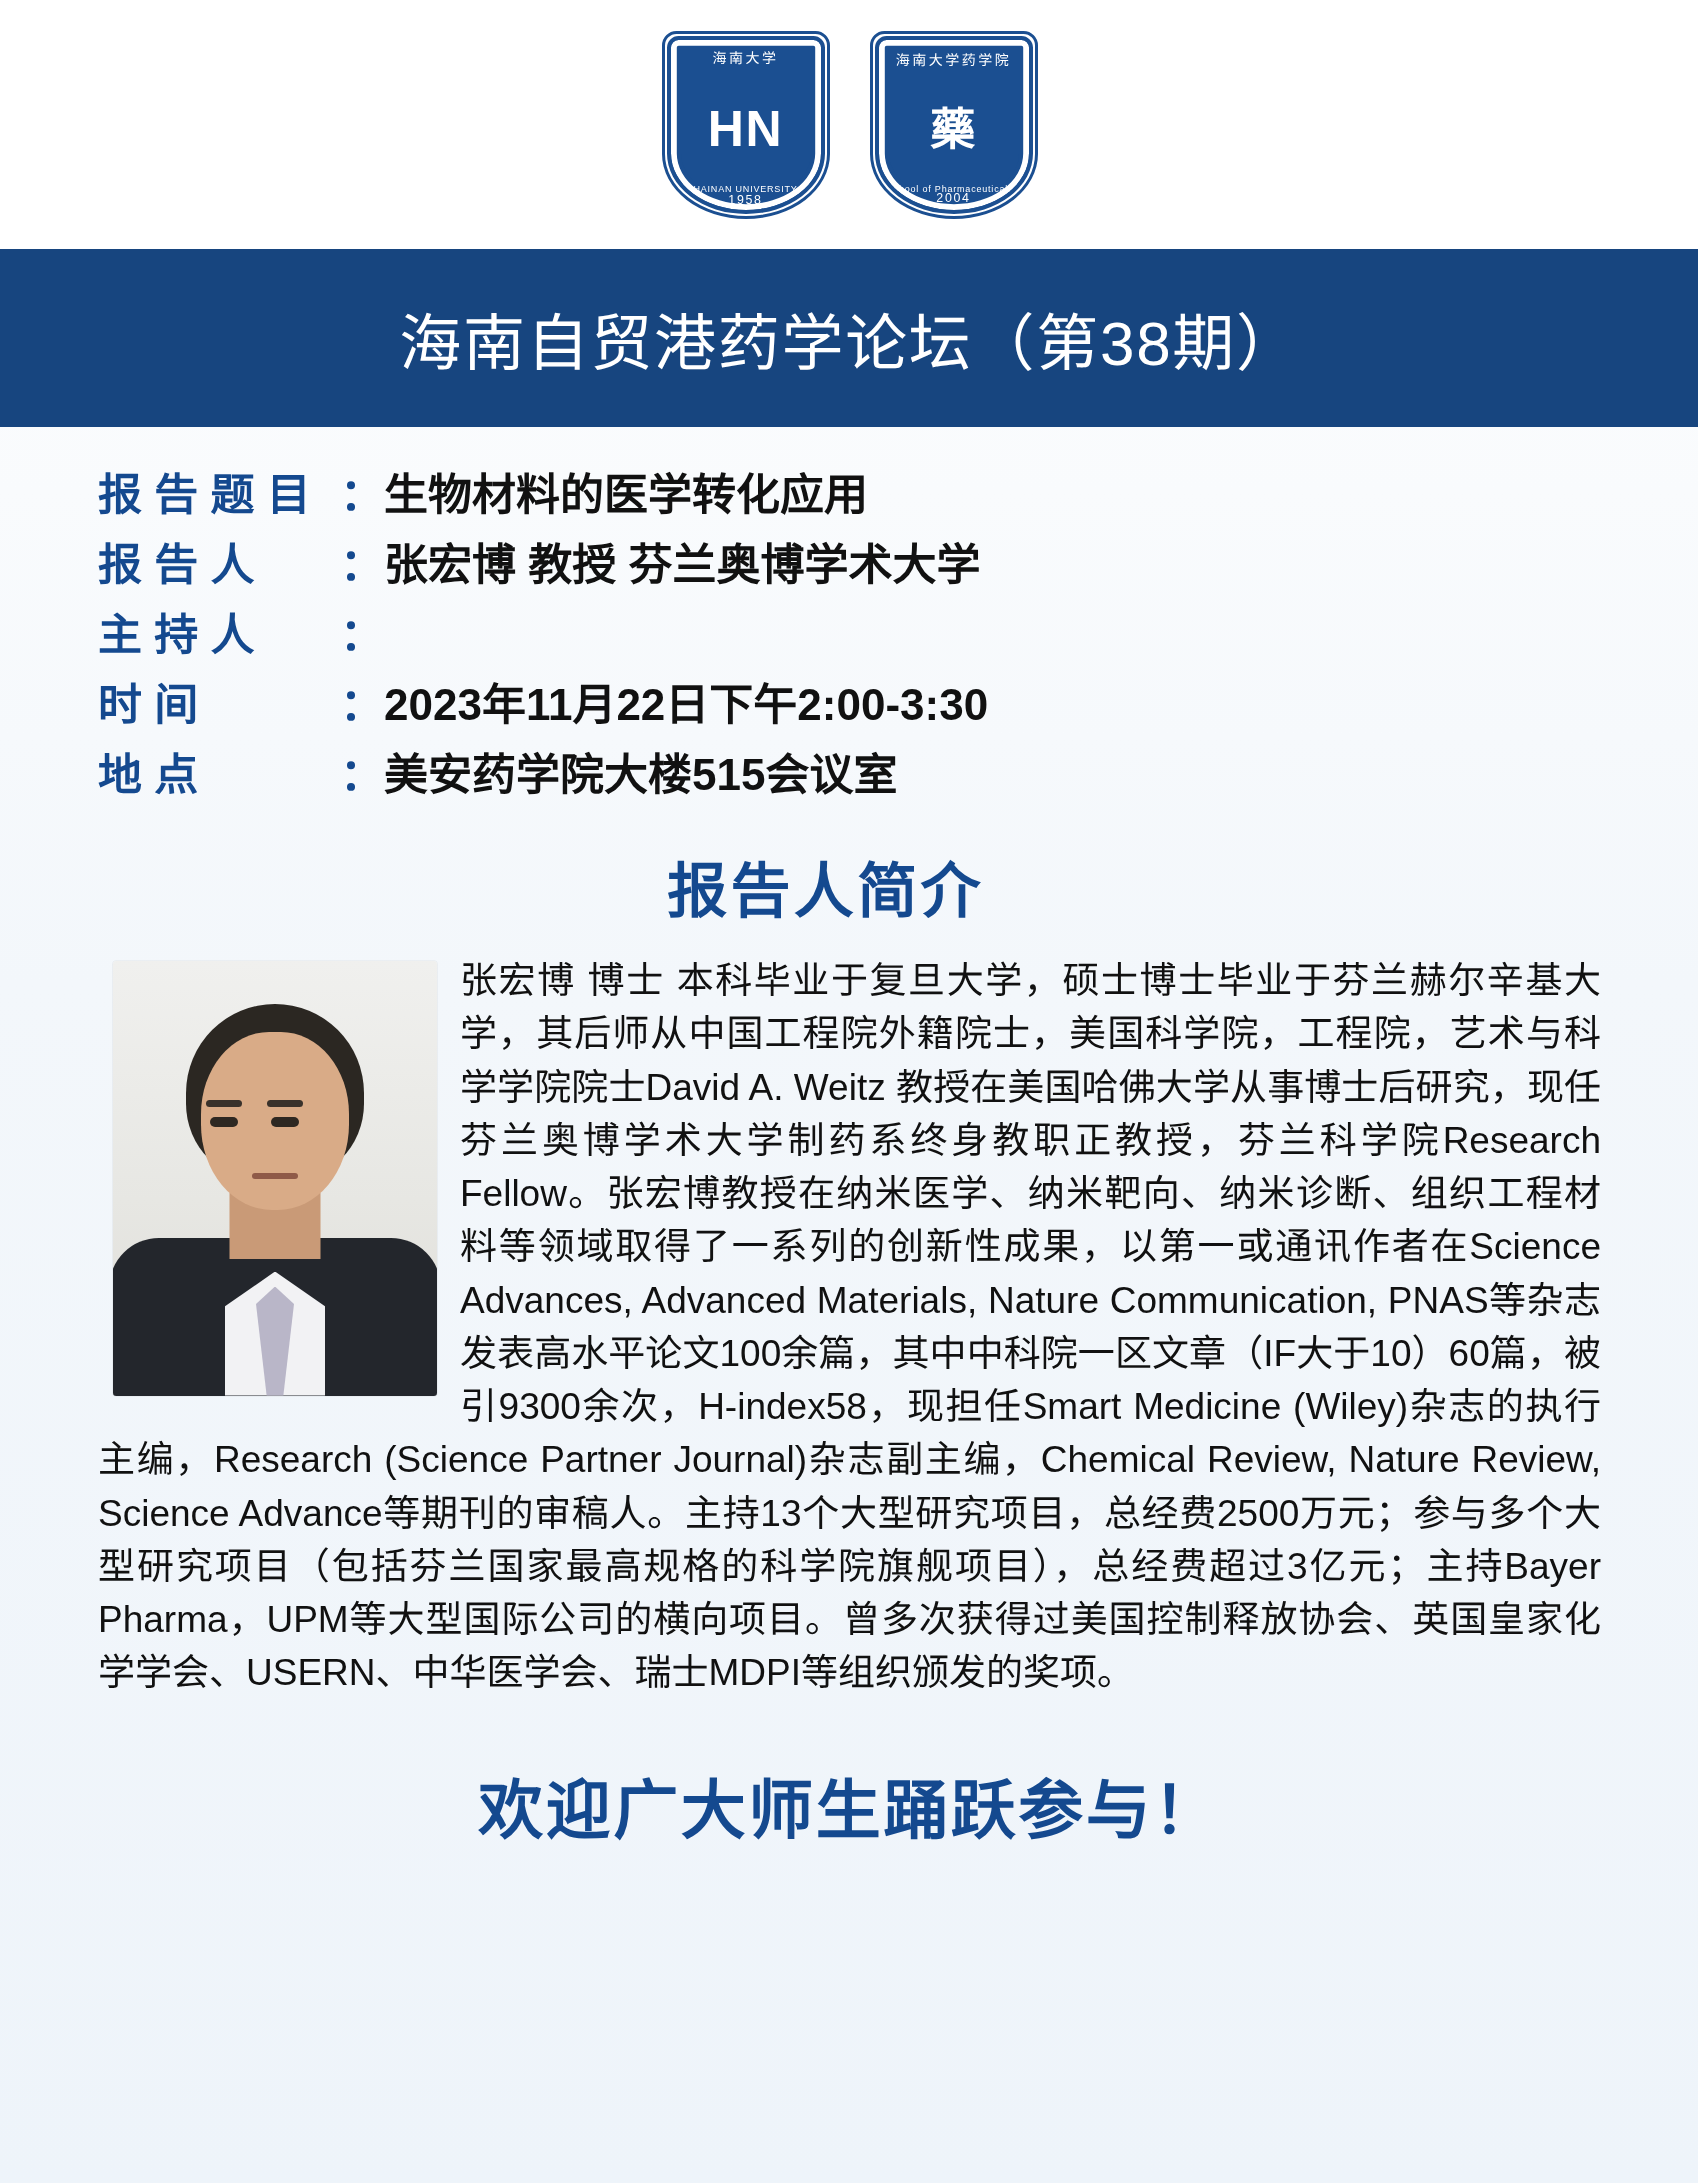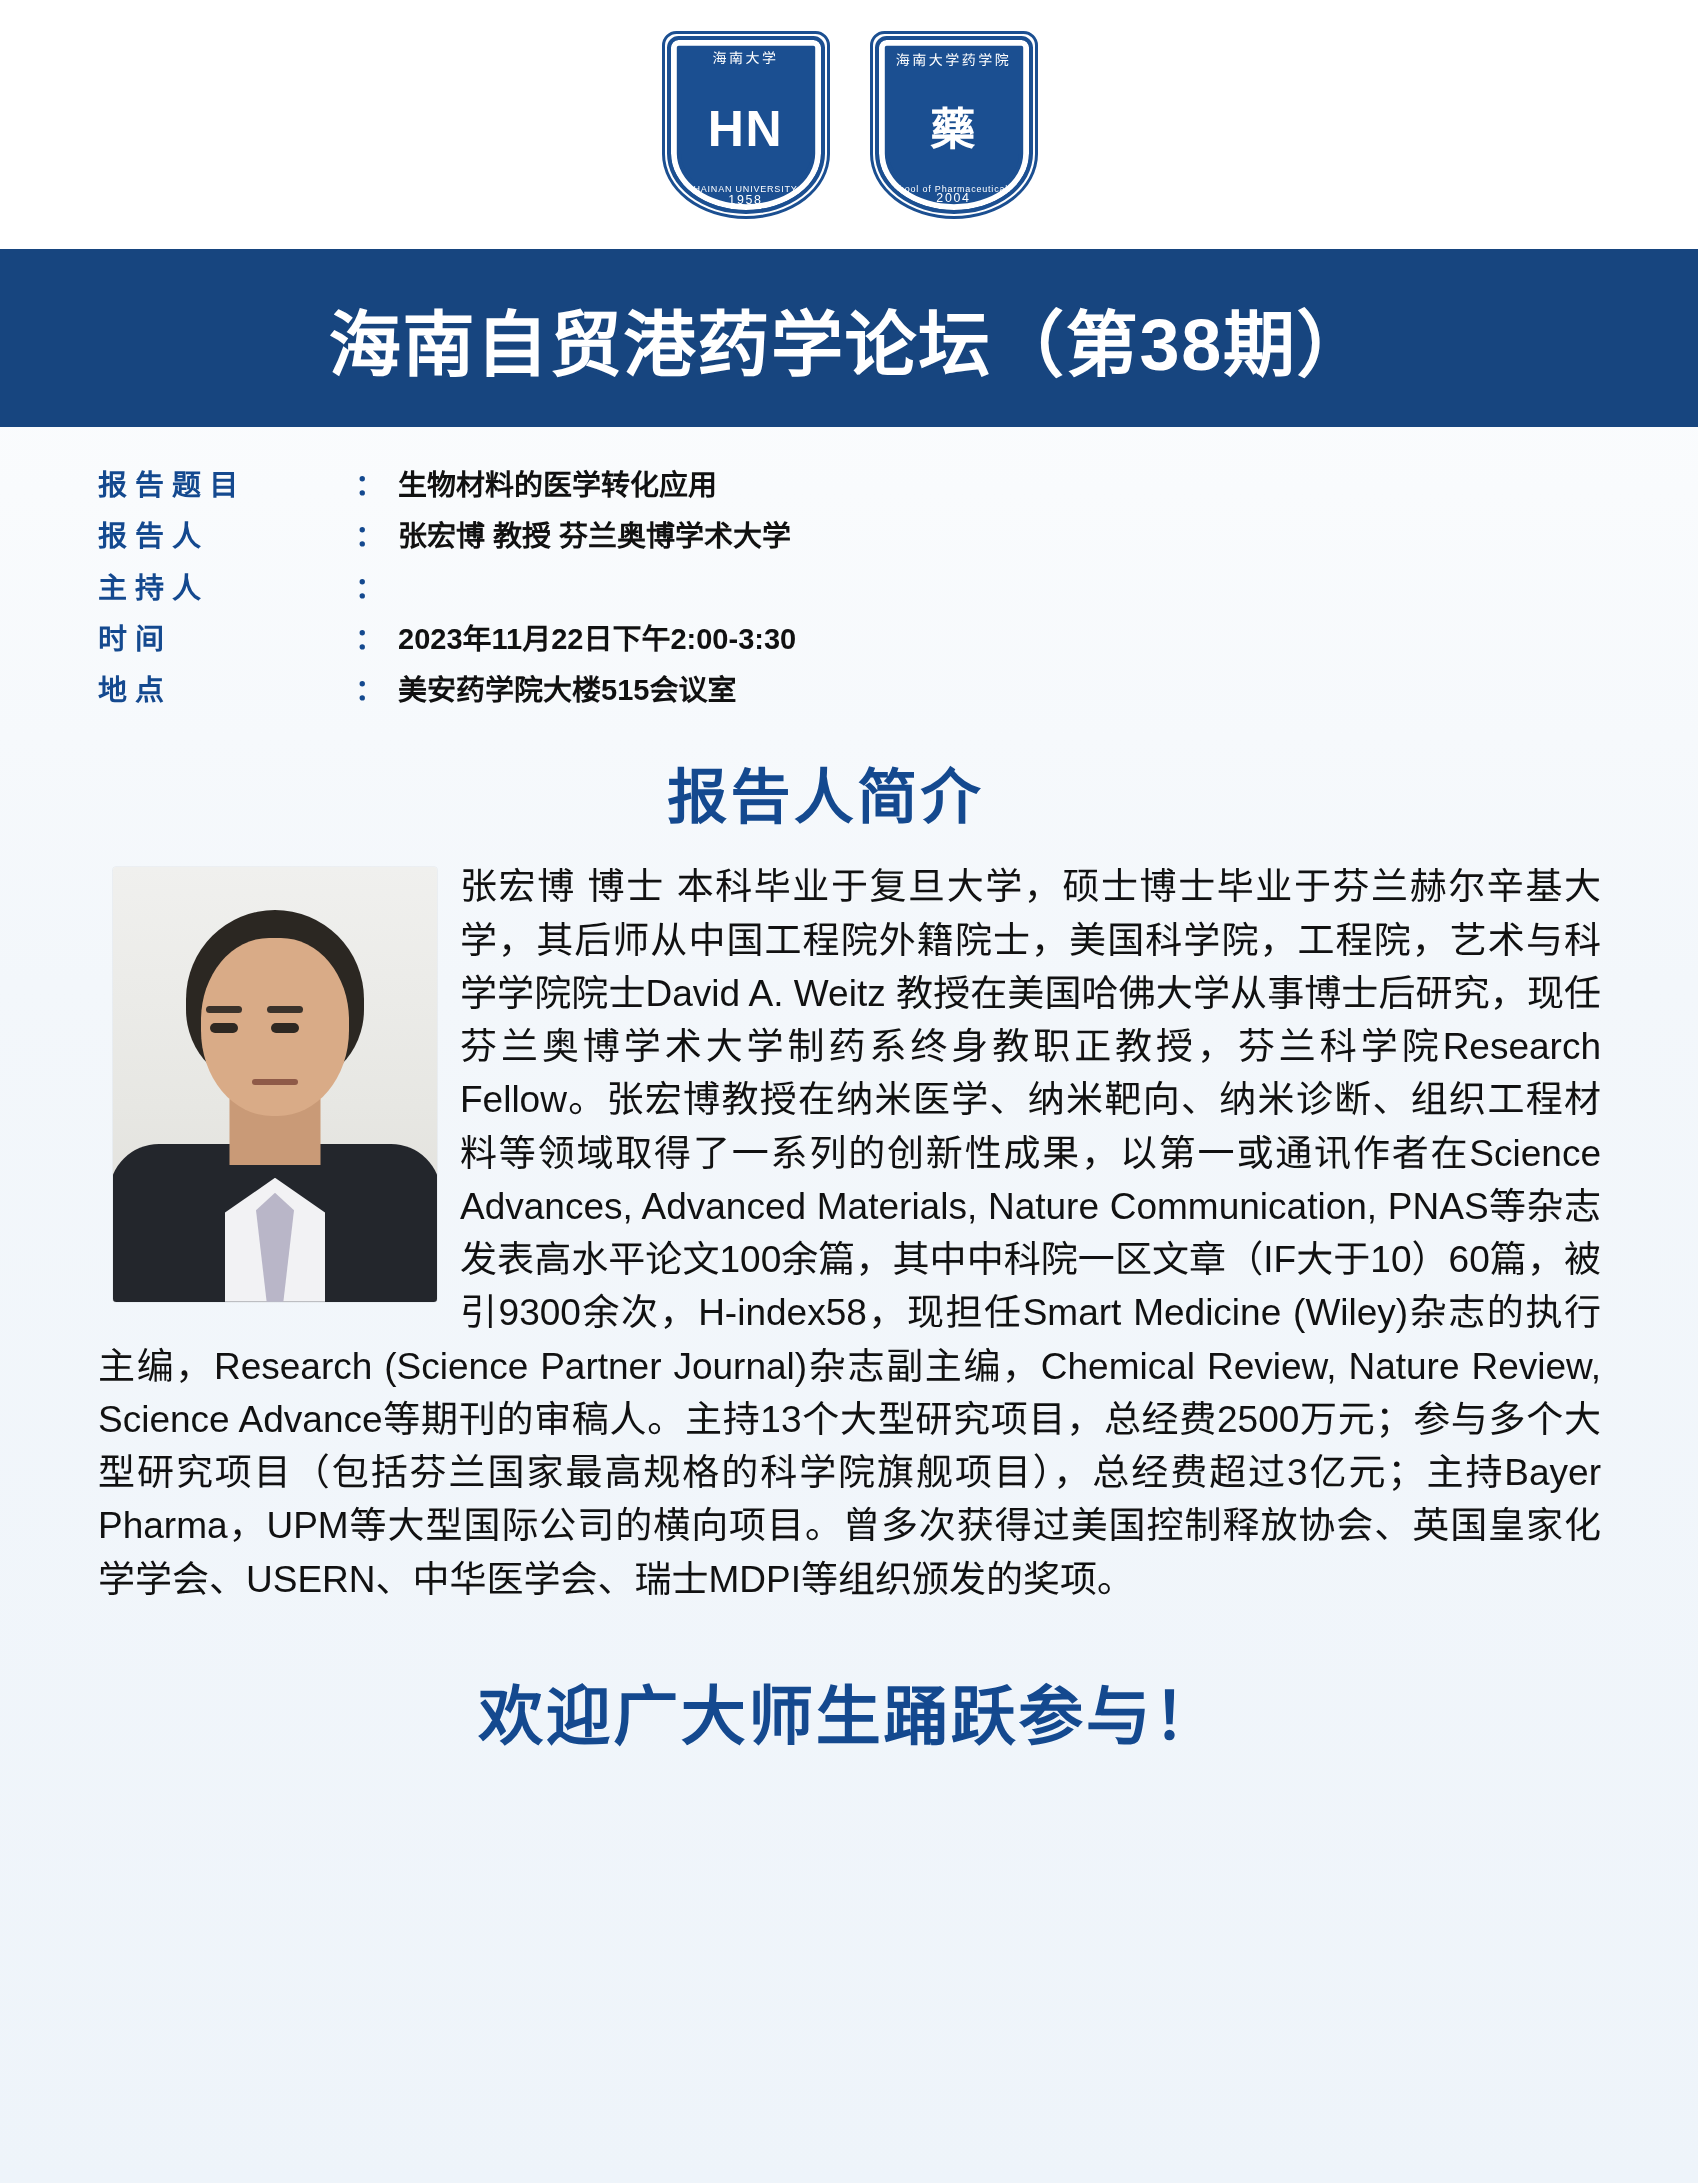--- a/index.html
+++ b/index.html
@@ -94,37 +94,36 @@
   
   .title-bar {
     background: #17457f;
     height: 178px;
     display: flex;
     align-items: center;
     justify-content: center;
   }
   .title-text {
     color: #ffffff;
-    font-size: 72px;
-    font-weight: bold;
+    font-size: 62px;
+    font-weight: normal;
     letter-spacing: 1.7px;
     white-space: nowrap;
   }
   
   .info {
     padding: 40px 98px 0 98px;
   }
   .info-row {
     display: flex;
     align-items: baseline;
     margin-bottom: 15px;
-    font-size: 29px;
+    font-size: 44px;
     font-weight: bold;
     line-height: 1.25;
-    gap: 14px;
   }
   .info-label {
     color: #14498f;
     width: 286px;
     flex: 0 0 286px;
     display: flex;
     justify-content: space-between;
     letter-spacing: 0;
     white-space: nowrap;
   }

